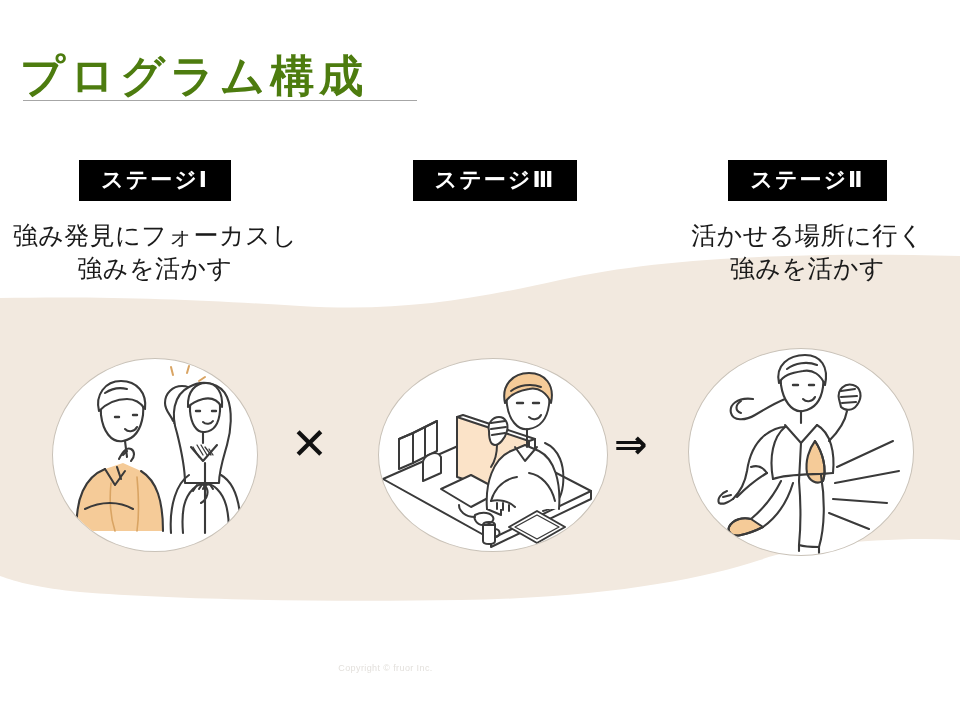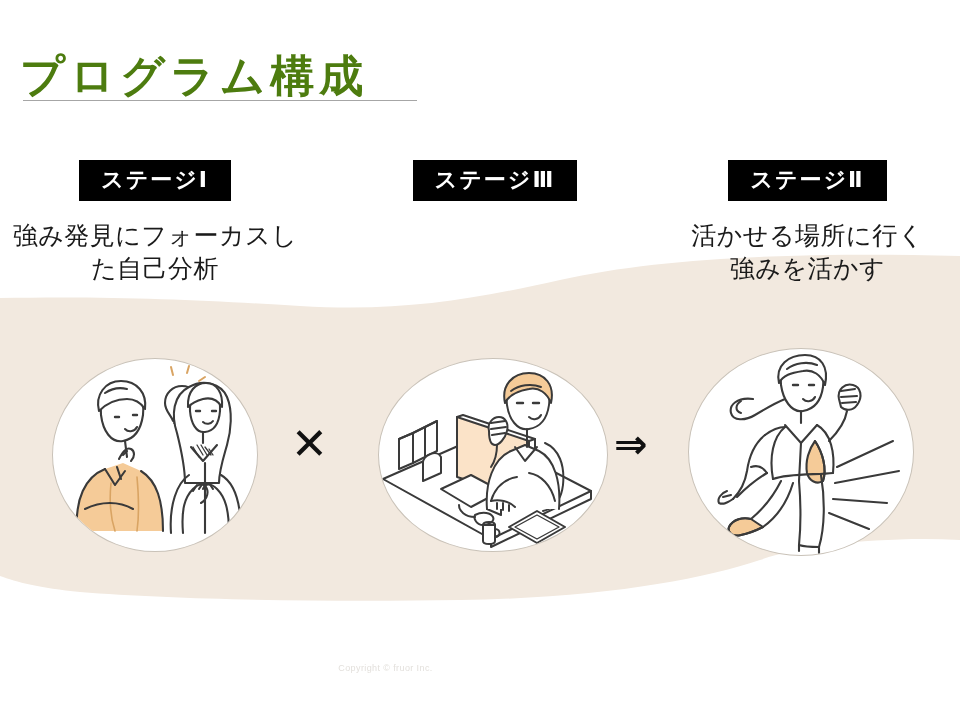--- a/index.html
+++ b/index.html
@@ -141,21 +141,21 @@
              C 330,602 180,600 80,592
              C 40,588 16,582 0,576 Z" fill="#f2e9df"></path>
   </svg>
 
   <div class="title">プログラム構成</div>
   <div class="title-rule"></div>
 
   <div class="col col-1">
     <div class="badge">ステージⅠ</div>
     <div class="caption">強み発見にフォーカスし
-た自己分析</div>
+強みを活かす</div>
   </div>
 
   <div class="col col-2">
     <div class="badge">ステージⅢ</div>
   </div>
 
   <div class="col col-3">
     <div class="badge">ステージⅡ</div>
     <div class="caption">活かせる場所に行く
 強みを活かす</div>

